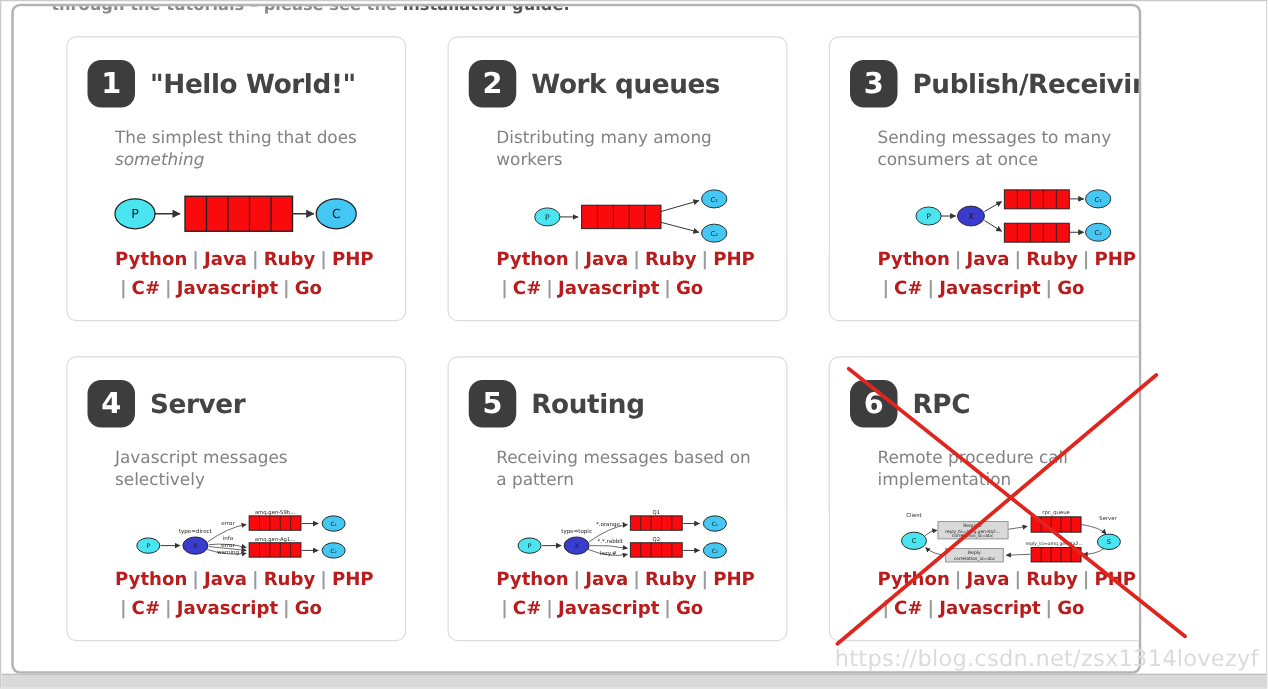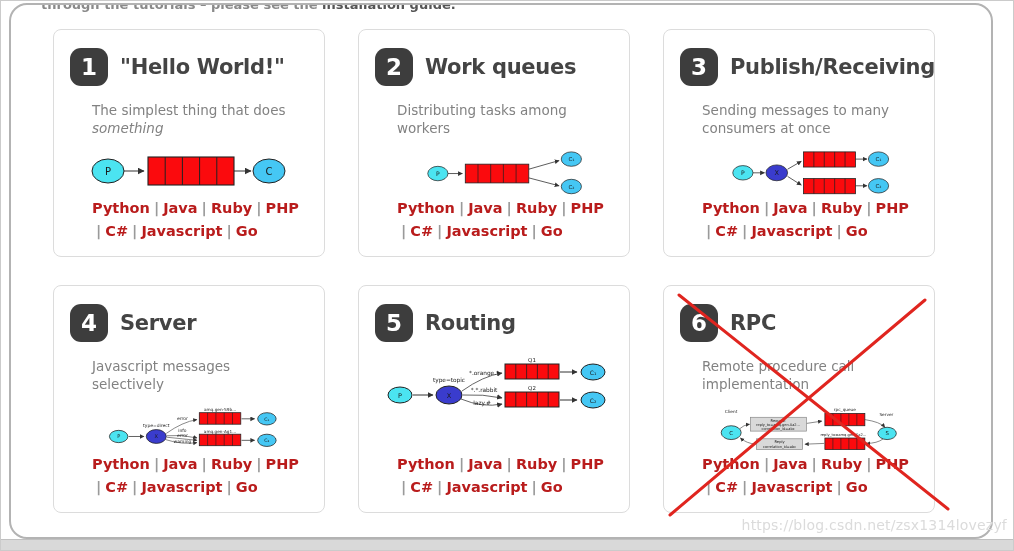--- a/index.html
+++ b/index.html
@@ -3,22 +3,22 @@
 <meta charset="utf-8">
 <style>
   html,body{margin:0;padding:0;background:#fff;}
   #screen{
     position:relative;width:1014px;height:551px;overflow:hidden;
     background:#fff;border:1px solid #cbcbcb;box-sizing:border-box;
     font-family:"DejaVu Sans","Liberation Sans",sans-serif;
   }
   
   #frame{
-    position:absolute;left:8px;top:2px;width:984px;height:536px;
-    border:2px solid #b3b3b3;border-radius:18px;background:#fff;
+    position:absolute;left:8px;top:2px;width:904px;height:536px;
+    border:2px solid #b3b3b3;border-radius:7px;background:#fff;
     overflow:hidden;box-sizing:border-box;
   }
   
   .intro{
     margin:-8px 0 0 30px;font-size:13px;font-weight:bold;color:#8a8a8a;
     white-space:nowrap;
   }
   .intro .guide{color:#555;}
   
   .grid{
@@ -49,21 +49,21 @@
   .langs{
     margin:auto 0 2px 22px;font-size:14.5px;font-weight:bold;color:#3a3a3a;
     line-height:1.55;width:215px;
   }
   .langs .lang{color:#b91c1c;cursor:pointer;}
   .langs .pipe{color:#9a9a9a;margin:0 4px;font-weight:bold;}
   
   #cross{position:absolute;left:650px;top:283px;width:310px;height:240px;z-index:30;pointer-events:none;}
   
   .watermark{
-    position:absolute;right:6px;top:516px;font-size:14px;color:#dbdbdb;
+    position:absolute;right:6px;top:516px;font-size:18px;color:#dbdbdb;
     z-index:20;letter-spacing:0.2px;
   }
   
   .bottom-bar{
     position:absolute;left:0;right:0;bottom:0;height:10px;
     background:#d9d9d9;border-top:1px solid #c0c0c0;z-index:25;
   }
 </style>
 </head>
 <body>
@@ -107,21 +107,21 @@
           <span class="lang">Python</span><span class="pipe">|</span><span class="lang">Java</span><span class="pipe">|</span><span class="lang">Ruby</span><span class="pipe">|</span><span class="lang">PHP</span><br>
           <span class="pipe">|</span><span class="lang">C#</span><span class="pipe">|</span><span class="lang">Javascript</span><span class="pipe">|</span><span class="lang">Go</span>
         </div>
       </div>
 
       <div class="card">
         <div class="card-head">
           <div class="badge">2</div>
           <div class="title">Work queues</div>
         </div>
-        <div class="desc">Distributing tasks among workers</div>
+        <div class="desc">Distributing many among workers</div>
         <svg class="diagram" width="225" height="66" viewBox="0 0 225 66">
           <line x1="30" y1="34" x2="50" y2="34" stroke="#333" stroke-width="1.1" marker-end="url(#arrowhead)"></line>
           <line x1="142" y1="28" x2="184" y2="16" stroke="#333" stroke-width="1.1" marker-end="url(#arrowhead)"></line>
           <line x1="142" y1="40" x2="184" y2="51" stroke="#333" stroke-width="1.1" marker-end="url(#arrowhead)"></line>
           <ellipse cx="16" cy="34" rx="14" ry="10" stroke="#222" stroke-width="1" fill="#4be4f1"></ellipse>
           <text x="16" y="37" font-size="8.5" text-anchor="middle">P</text>
           <rect x="54" y="21" width="88" height="26" stroke="#222" stroke-width="1.1" fill="#fb0a0d"></rect>
           <line x1="71.6" y1="21" x2="71.6" y2="47" stroke="#222" stroke-width="1"></line>
           <line x1="89.2" y1="21" x2="89.2" y2="47" stroke="#222" stroke-width="1"></line>
           <line x1="106.8" y1="21" x2="106.8" y2="47" stroke="#222" stroke-width="1"></line>
@@ -218,20 +218,21 @@
           <span class="lang">Python</span><span class="pipe">|</span><span class="lang">Java</span><span class="pipe">|</span><span class="lang">Ruby</span><span class="pipe">|</span><span class="lang">PHP</span><br>
           <span class="pipe">|</span><span class="lang">C#</span><span class="pipe">|</span><span class="lang">Javascript</span><span class="pipe">|</span><span class="lang">Go</span>
         </div>
       </div>
 
       <div class="card">
         <div class="card-head">
           <div class="badge">5</div>
           <div class="title">Routing</div>
         </div>
+        <div class="desc">Receiving messages based on a pattern</div>
         <svg class="diagram small" width="230" height="62" viewBox="0 0 230 62">
           <line x1="26" y1="41" x2="46" y2="41" stroke="#333" stroke-width="1" marker-end="url(#arrowhead)"></line>
           <path d="M 75,37 Q 96,22 115,19" fill="none" stroke="#555" stroke-width="0.9" marker-end="url(#arrowhead)"></path>
           <path d="M 76,41 Q 96,40 115,44" fill="none" stroke="#555" stroke-width="0.9" marker-end="url(#arrowhead)"></path>
           <path d="M 74,45 Q 96,54 115,50" fill="none" stroke="#555" stroke-width="0.9" marker-end="url(#arrowhead)"></path>
           <line x1="173" y1="18" x2="190" y2="18" stroke="#333" stroke-width="1" marker-end="url(#arrowhead)"></line>
           <line x1="173" y1="46" x2="190" y2="46" stroke="#333" stroke-width="1" marker-end="url(#arrowhead)"></line>
           <ellipse cx="13" cy="41" rx="12" ry="8" stroke="#222" stroke-width="1" fill="#4be4f1"></ellipse>
           <text x="13" y="43.5" font-size="6.5" text-anchor="middle">P</text>
           <ellipse cx="62" cy="41" rx="13" ry="9" stroke="#222" stroke-width="1" fill="#3a3ccd"></ellipse>

